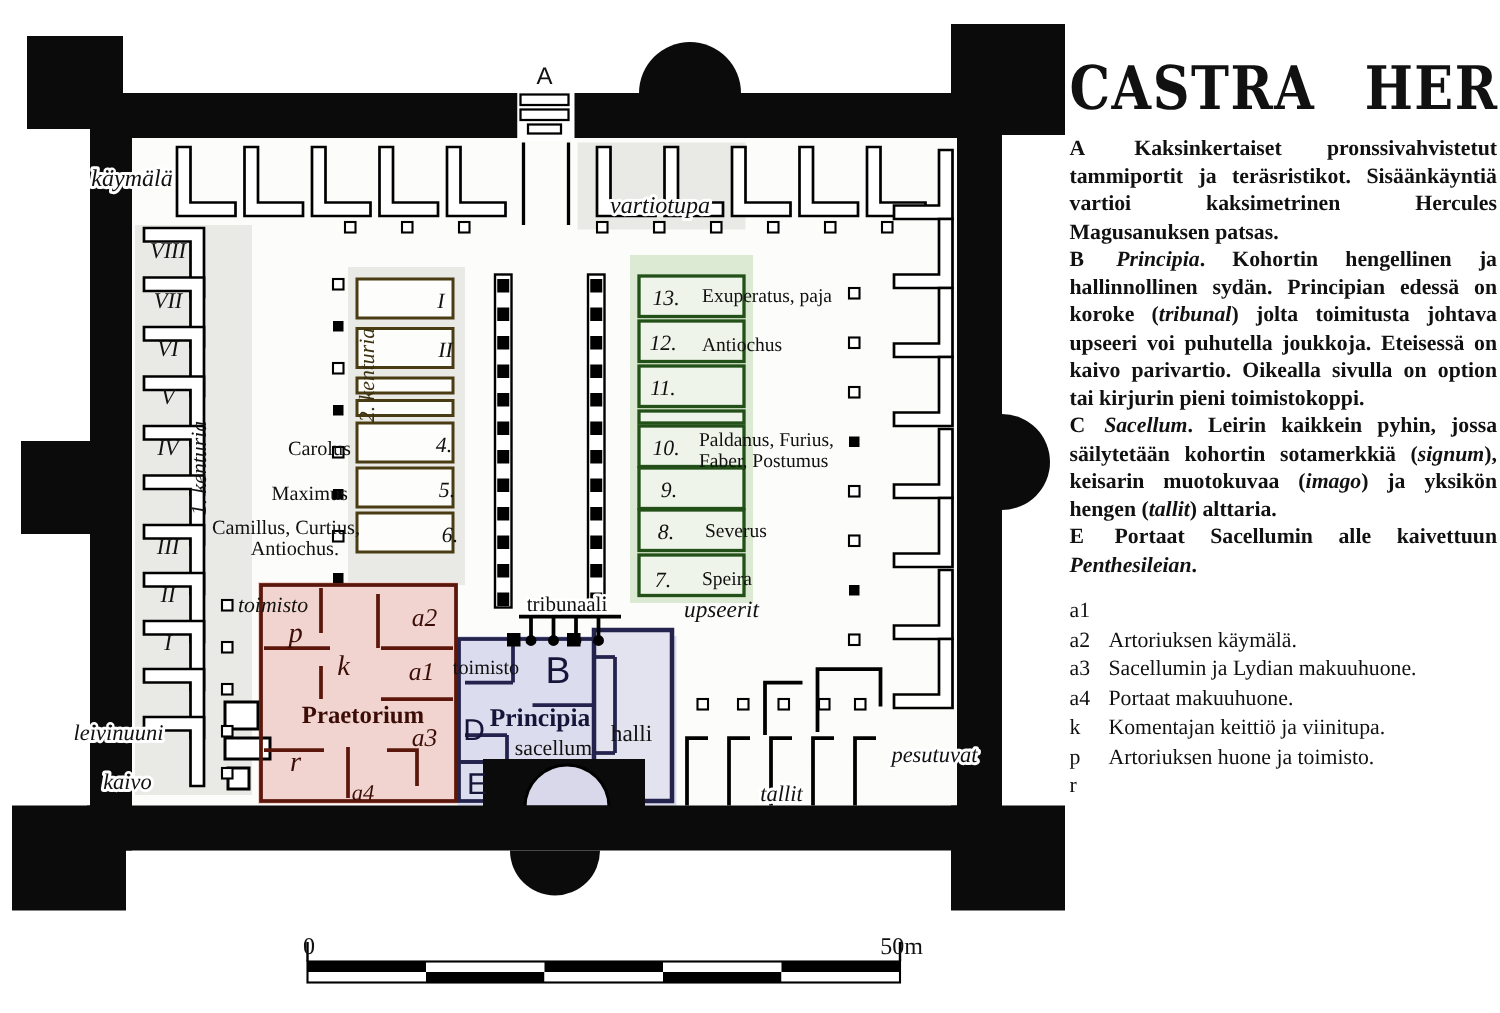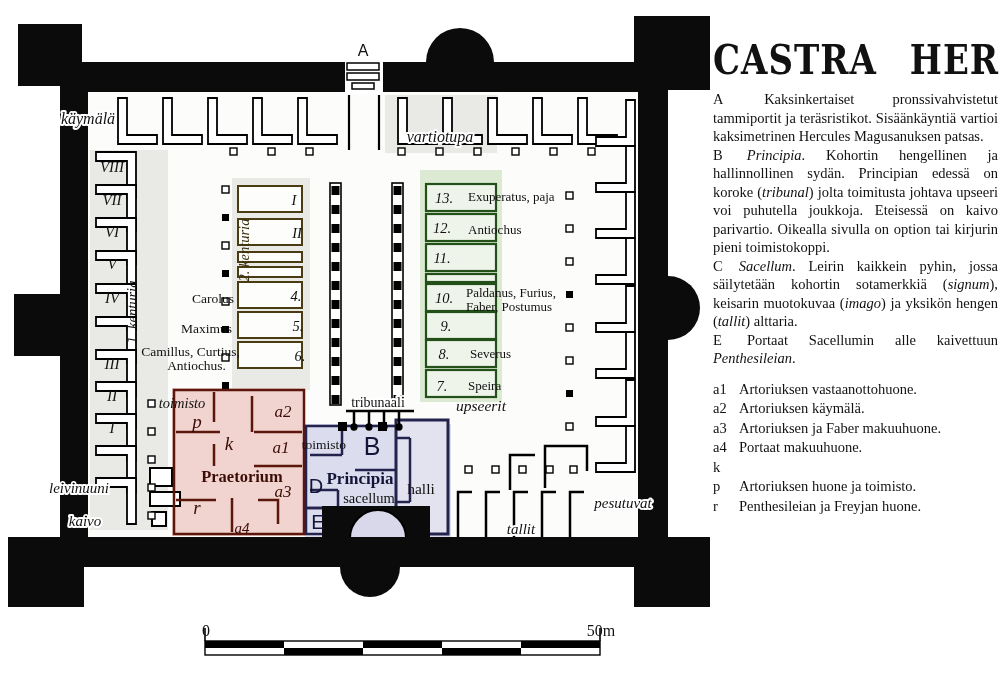--- a/index.html
+++ b/index.html
@@ -16,21 +16,21 @@
   .olive{fill:#3a3010;}
   .green{fill:#235018;}
   .maroon{fill:#3b0d06;}
   .navy{fill:#15153a;}
 
   
   .legend{position:absolute;left:713px;top:36px;width:285px;}
   .legend h1{font-family:"DejaVu Serif",serif;font-size:34px;font-weight:700;
              letter-spacing:1px;word-spacing:20px;margin:0 0 14px 0;
              transform:scaleY(1.18);transform-origin:left top;white-space:nowrap;}
-  .entries p{margin:0;font-size:14.5px;line-height:18.5px;text-align:justify;}
+  .entries p{margin:0;font-size:14.5px;line-height:18.5px;text-align:justify;font-weight:bold;}
   .entries .ekey{display:inline-block;min-width:13px;}
   .rooms{margin-top:12px;}
   .rooms p{margin:0;font-size:14.5px;line-height:19.5px;display:flex;}
   .rooms .rk{width:26px;flex:none;}
 </style>
 </head>
 <body>
 
 <div class="page">
 
@@ -343,41 +343,40 @@
   <h1>CASTRA HERCVLI</h1>
   <div class="entries">
         <p><span class="ekey">A</span> <span>Kaksinkertaiset pronssivahvistetut tammiportit ja teräsristikot. Sisäänkäyntiä vartioi kaksimetrinen Hercules Magusanuksen patsas.</span></p>
         <p><span class="ekey">B</span> <i>Principia</i><span>. Kohortin hengellinen ja hallinnollinen sydän. Principian edessä on koroke (</span><i>tribunal</i><span>) jolta toimitusta johtava upseeri voi puhutella joukkoja. Eteisessä on kaivo parivartio. Oikealla sivulla on option tai kirjurin pieni toimistokoppi.</span></p>
         <p><span class="ekey">C</span> <i>Sacellum</i><span>. Leirin kaikkein pyhin, jossa säilytetään kohortin sotamerkkiä (</span><i>signum</i><span>), keisarin muotokuvaa (</span><i>imago</i><span>) ja yksikön hengen (</span><i>tallit</i><span>) alttaria.</span></p>
         <p><span class="ekey">E</span> <span>Portaat Sacellumin alle kaivettuun </span><i>Penthesileian</i><span>.</span></p>
       </div>
   <div class="rooms">
         <p>
           <span class="rk">a1</span>
-          <span>Artoriuksen vastaanottohuone.</span>
         </p>
         <p>
           <span class="rk">a2</span>
           <span>Artoriuksen käymälä.</span>
         </p>
         <p>
           <span class="rk">a3</span>
-          <span>Artoriuksen ja Faber makuuhuone.</span>
+          <span>Sacellumin ja Lydian makuuhuone.</span>
         </p>
         <p>
           <span class="rk">a4</span>
           <span>Portaat makuuhuone.</span>
         </p>
         <p>
           <span class="rk">k</span>
+          <span>Komentajan keittiö ja viinitupa.</span>
         </p>
         <p>
           <span class="rk">p</span>
           <span>Artoriuksen huone ja toimisto.</span>
         </p>
         <p>
           <span class="rk">r</span>
-          <span>Penthesileian ja Freyjan huone.</span>
         </p>
       </div>
 </div>
 
 </div>
 
 </body></html>

